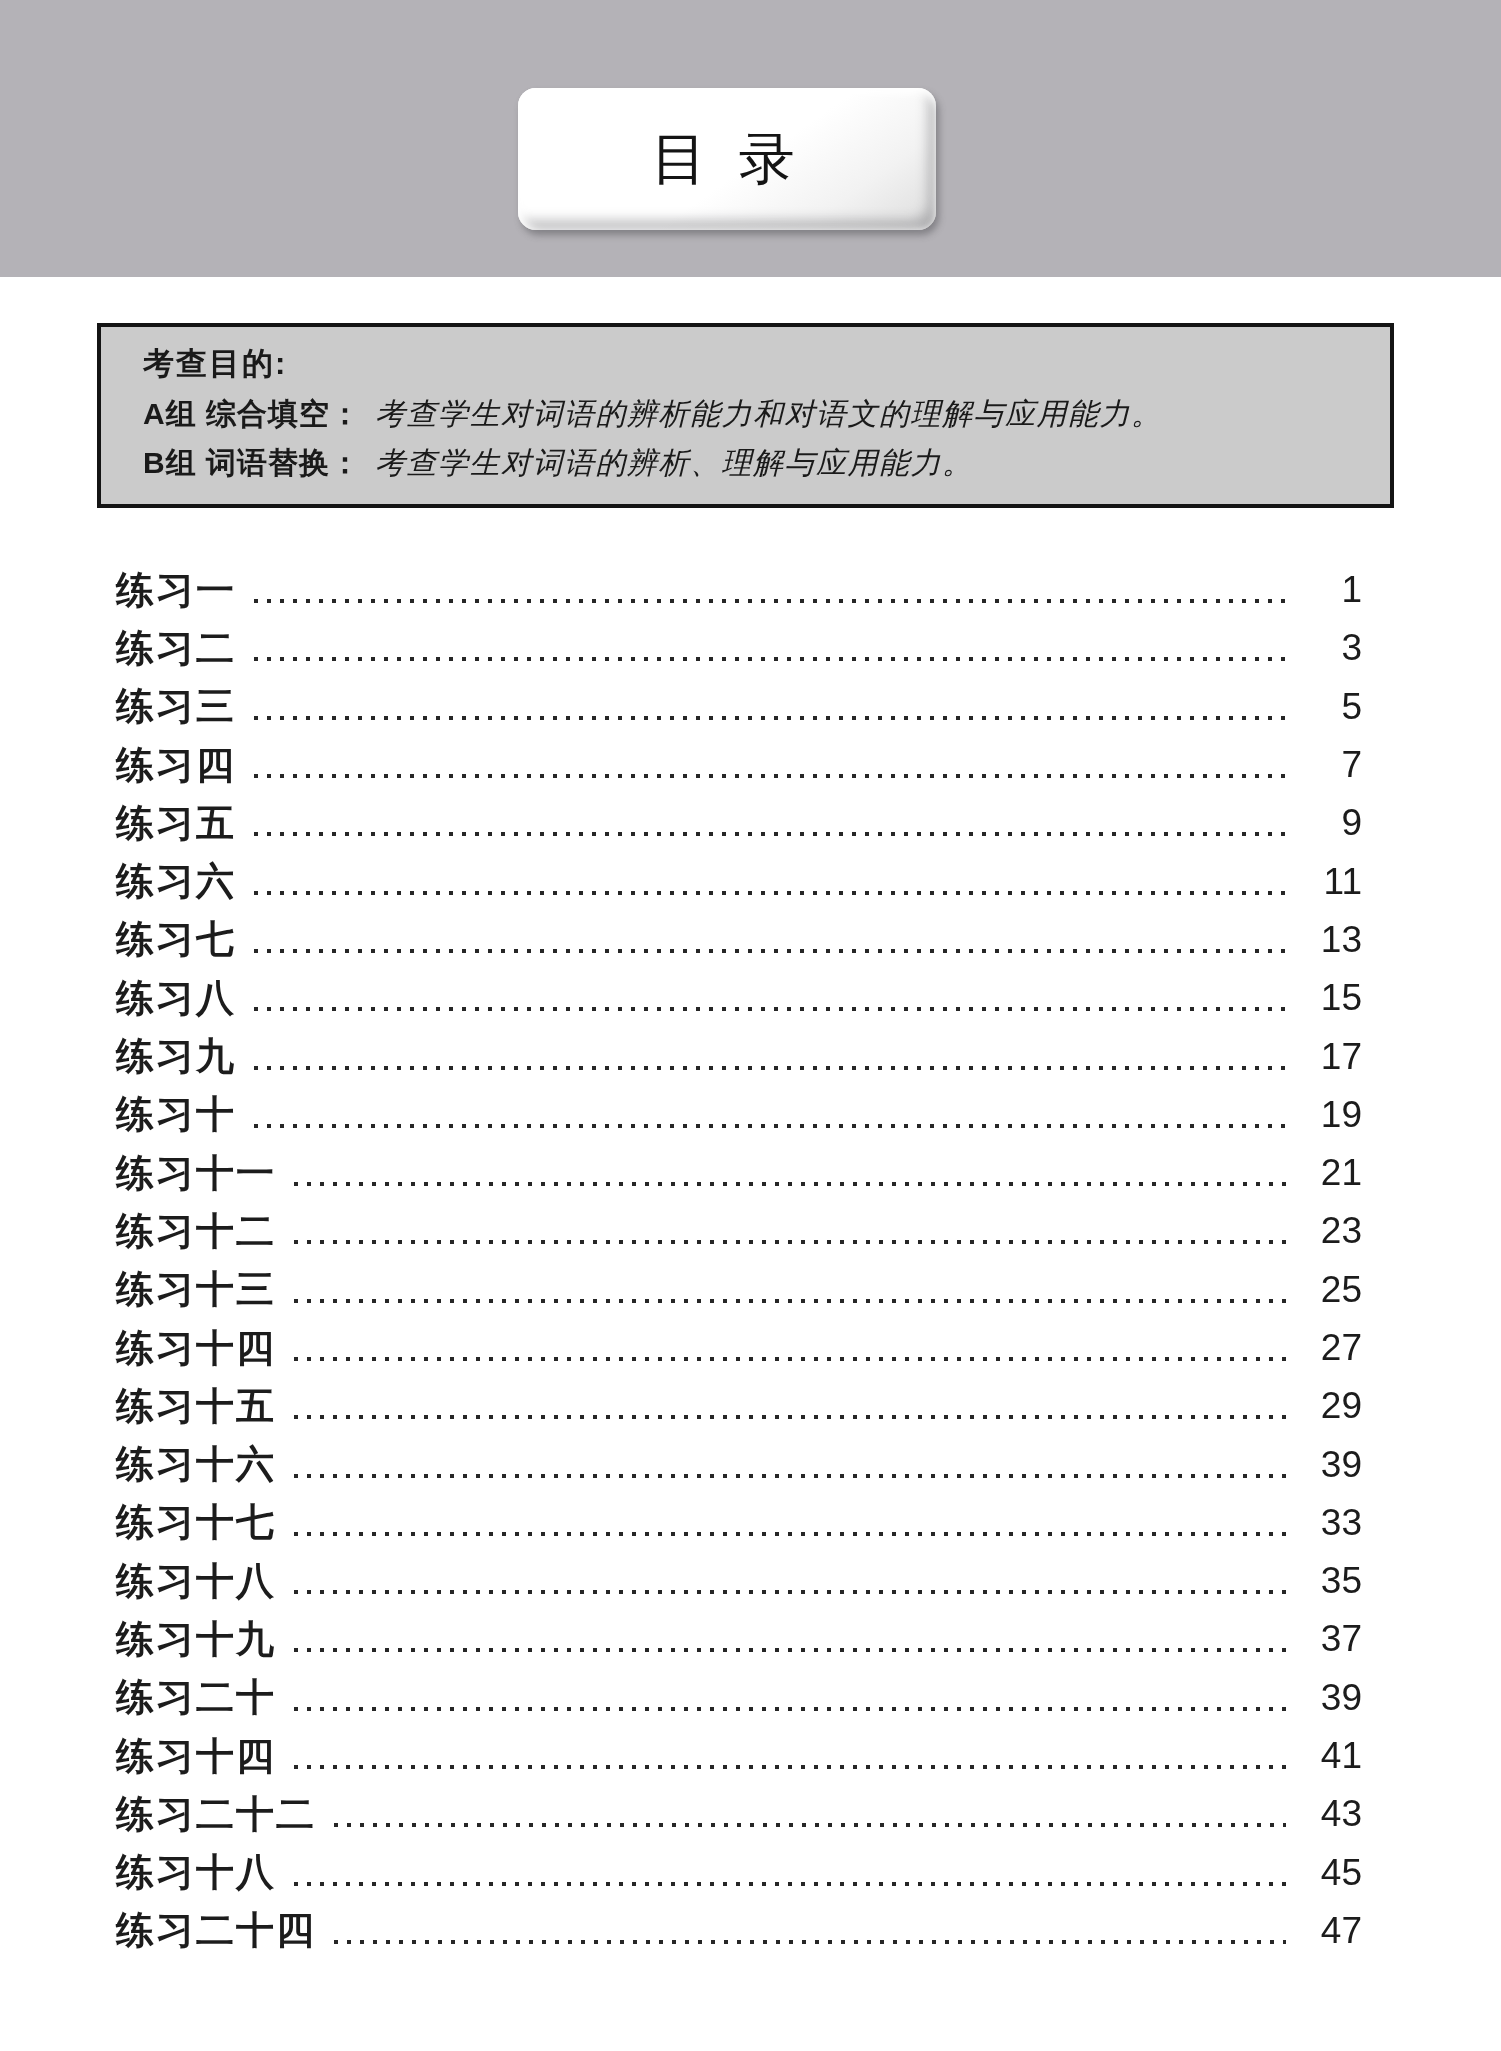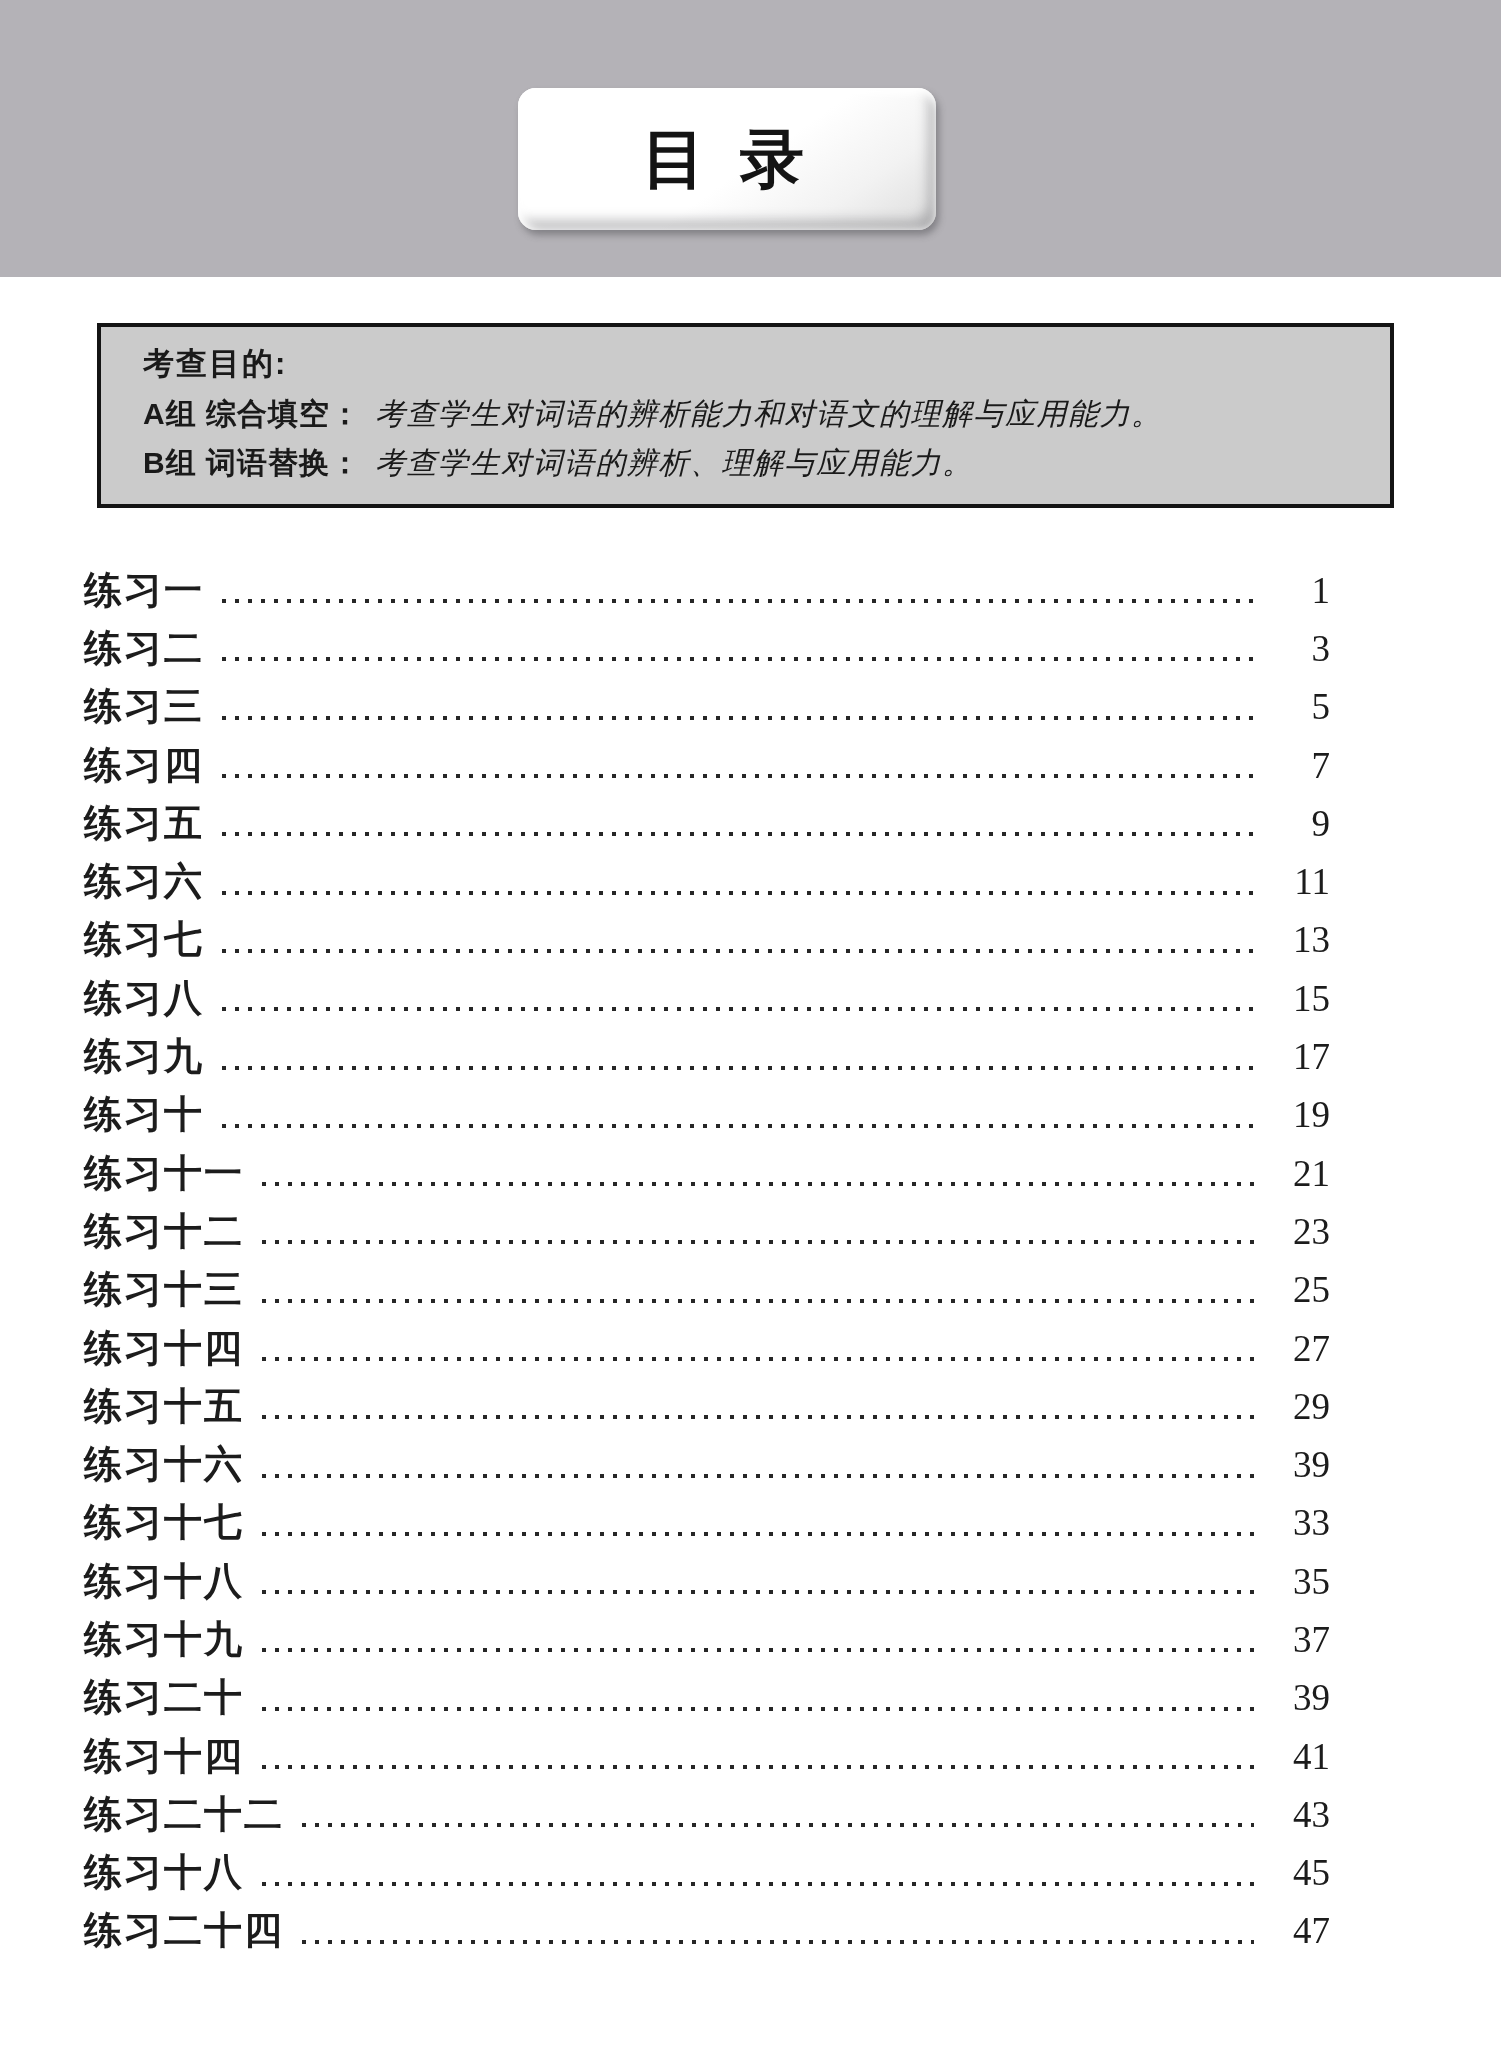--- a/index.html
+++ b/index.html
@@ -30,23 +30,23 @@
       inset 0 6px 8px rgba(255,255,255,0.95),
       inset 6px 0 8px rgba(255,255,255,0.85),
       inset -8px -10px 12px rgba(120,120,125,0.45),
       3px 5px 7px rgba(70,70,75,0.45);
     display: flex;
     align-items: center;
     justify-content: center;
   }
   .title-box h1 {
     margin: 0;
-    font-size: 64px;
+    font-size: 56px;
     line-height: 1;
-    font-weight: bold;
+    font-weight: normal;
     letter-spacing: 8px;
     color: #141414;
   }
 
   
   .notice {
     position: absolute;
     left: 97px; top: 323px;
     width: 1297px; height: 185px;
     box-sizing: border-box;
@@ -77,24 +77,23 @@
   .notice-desc {
     font-size: 30px;
     font-family: "DejaVu Serif", "Liberation Serif", serif;
     font-style: italic;
     letter-spacing: 1.5px;
   }
 
   
   .toc {
     position: absolute;
-    left: 84px;
+    left: 116px;
     top: 561px;
     width: 1246px; 
-    font-family: Liberation Serif, serif;
   }
   .toc-row {
     display: flex;
     align-items: center;
     height: 58.3px;
     cursor: pointer;
   }
   .toc-label {
     flex: none;
     font-size: 38px;

